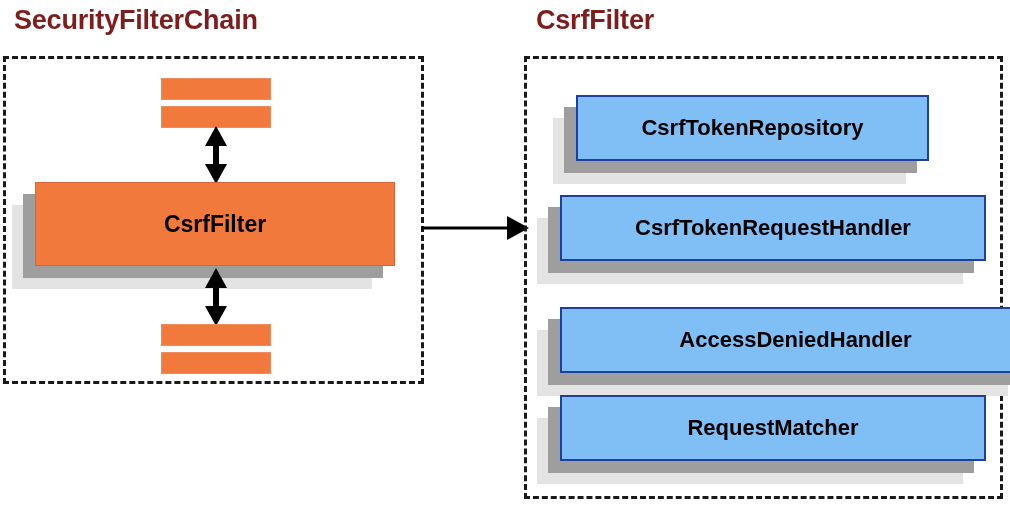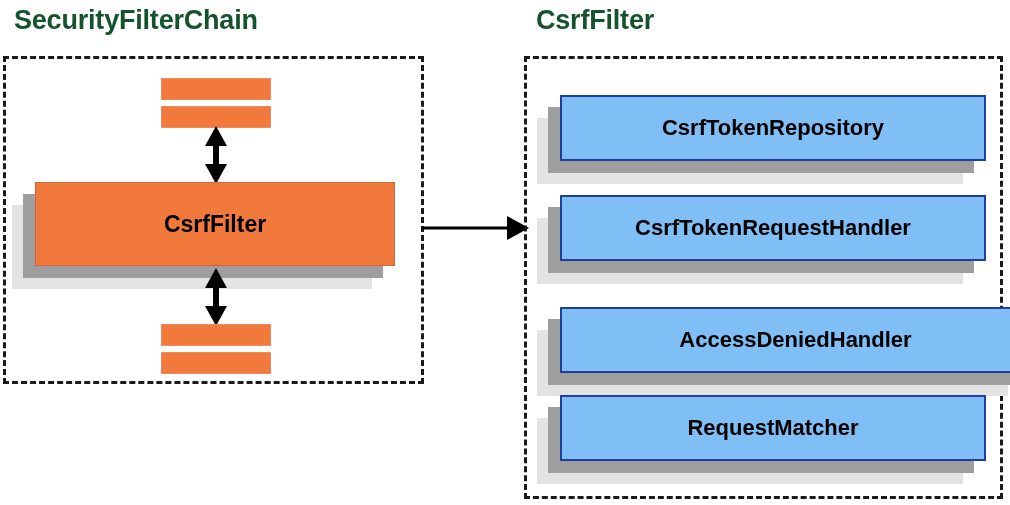--- a/index.html
+++ b/index.html
@@ -18,21 +18,21 @@
     overflow: hidden;
   }
 
   
   .panel-title {
     position: absolute;
     font-family: "Liberation Sans", sans-serif;
     font-weight: bold;
     font-size: 27px;
     line-height: 27px;
-    color: #14532d;
+    color: #7f1d1d;
     white-space: nowrap;
     letter-spacing: -0.2px;
   }
   #title-left  { left: 14px;  top: 7px; }
   #title-right { left: 536px; top: 7px; }
 
   
   .panel {
     position: absolute;
     border: 3px dashed #1a1a1a;
@@ -141,21 +141,21 @@
 
   <svg class="arrow-svg" style="left:421px; top:210px;" width="110" height="36" viewBox="0 0 110 36">
     <line x1="0" y1="18" x2="90" y2="18" stroke="#000000" stroke-width="3"></line>
     <polygon points="108,18 86,30 86,6" fill="#000000"></polygon>
   </svg>
 
   <div class="panel-title" id="title-right">CsrfFilter</div>
 
   <div class="panel" id="panel-right"></div>
 
-  <div class="stack" style="left:560px; top:95px; width:426px; height:66px;">
+  <div class="stack" style="left:576px; top:95px; width:353px; height:66px;">
     <div class="layer-light"></div>
     <div class="layer-dark"></div>
     <div class="face face-blue">CsrfTokenRepository</div>
   </div>
 
   <div class="stack" style="left:560px; top:195px; width:426px; height:66px;">
     <div class="layer-light"></div>
     <div class="layer-dark"></div>
     <div class="face face-blue">CsrfTokenRequestHandler</div>
   </div>

